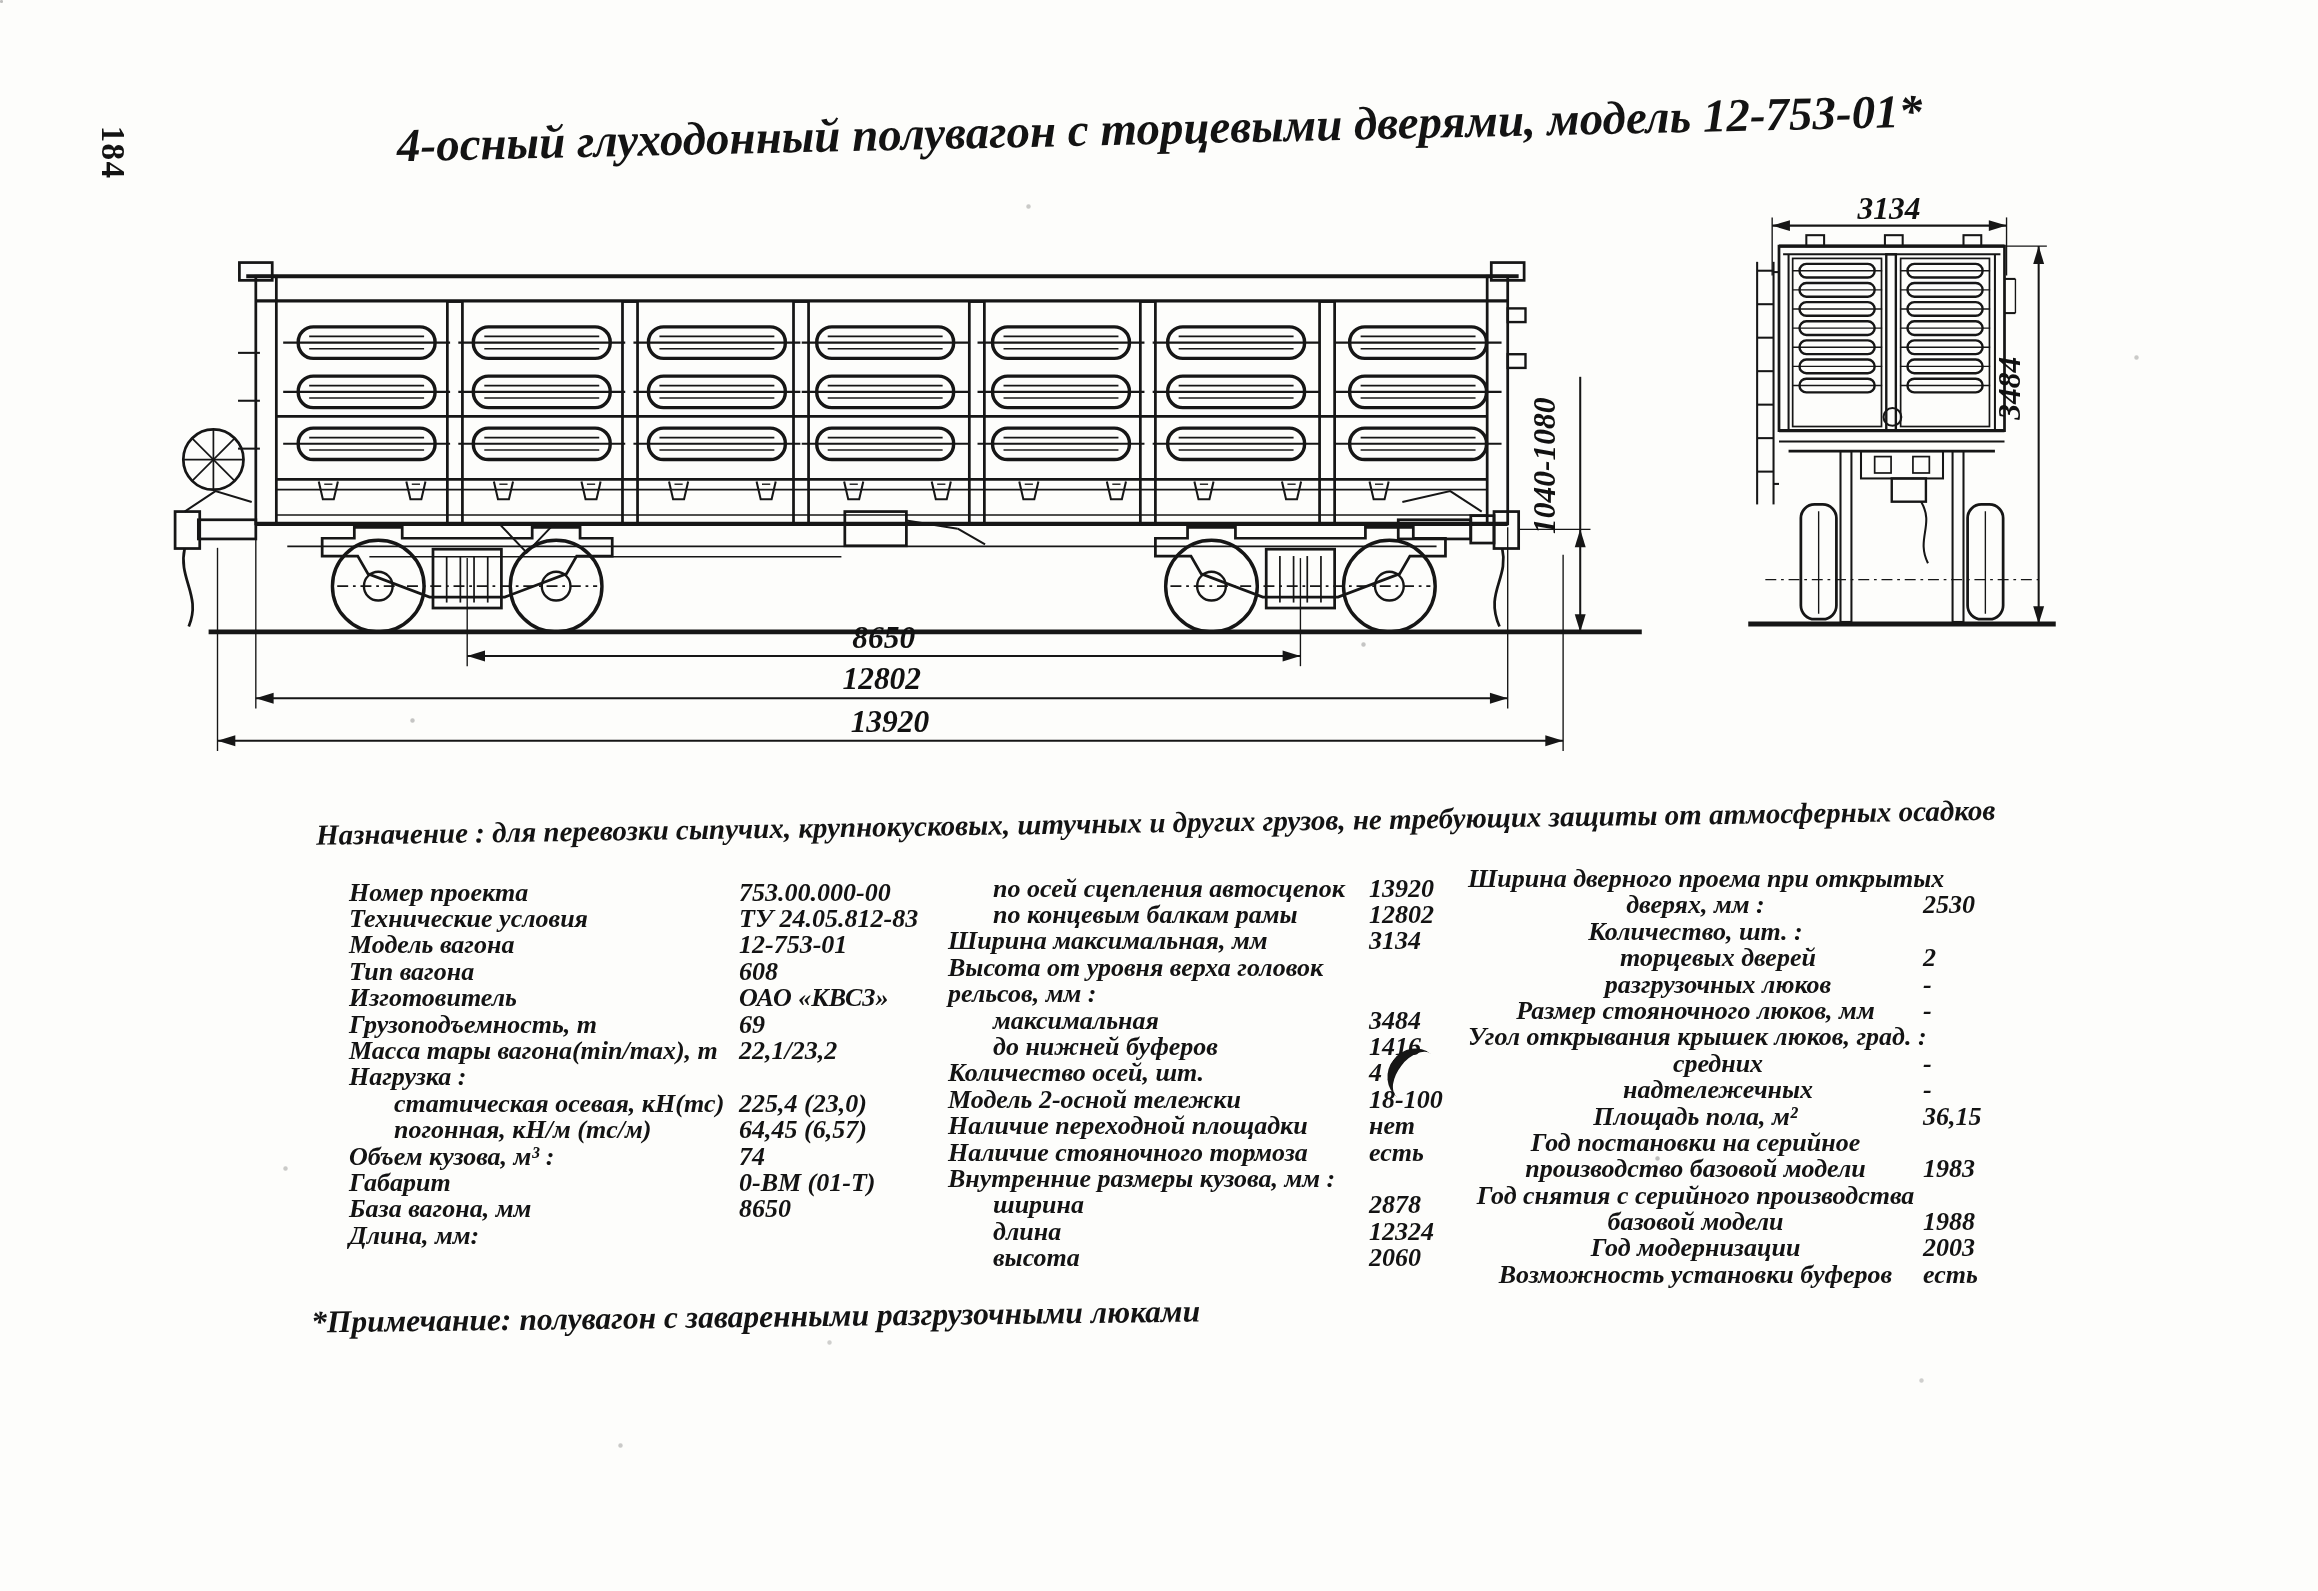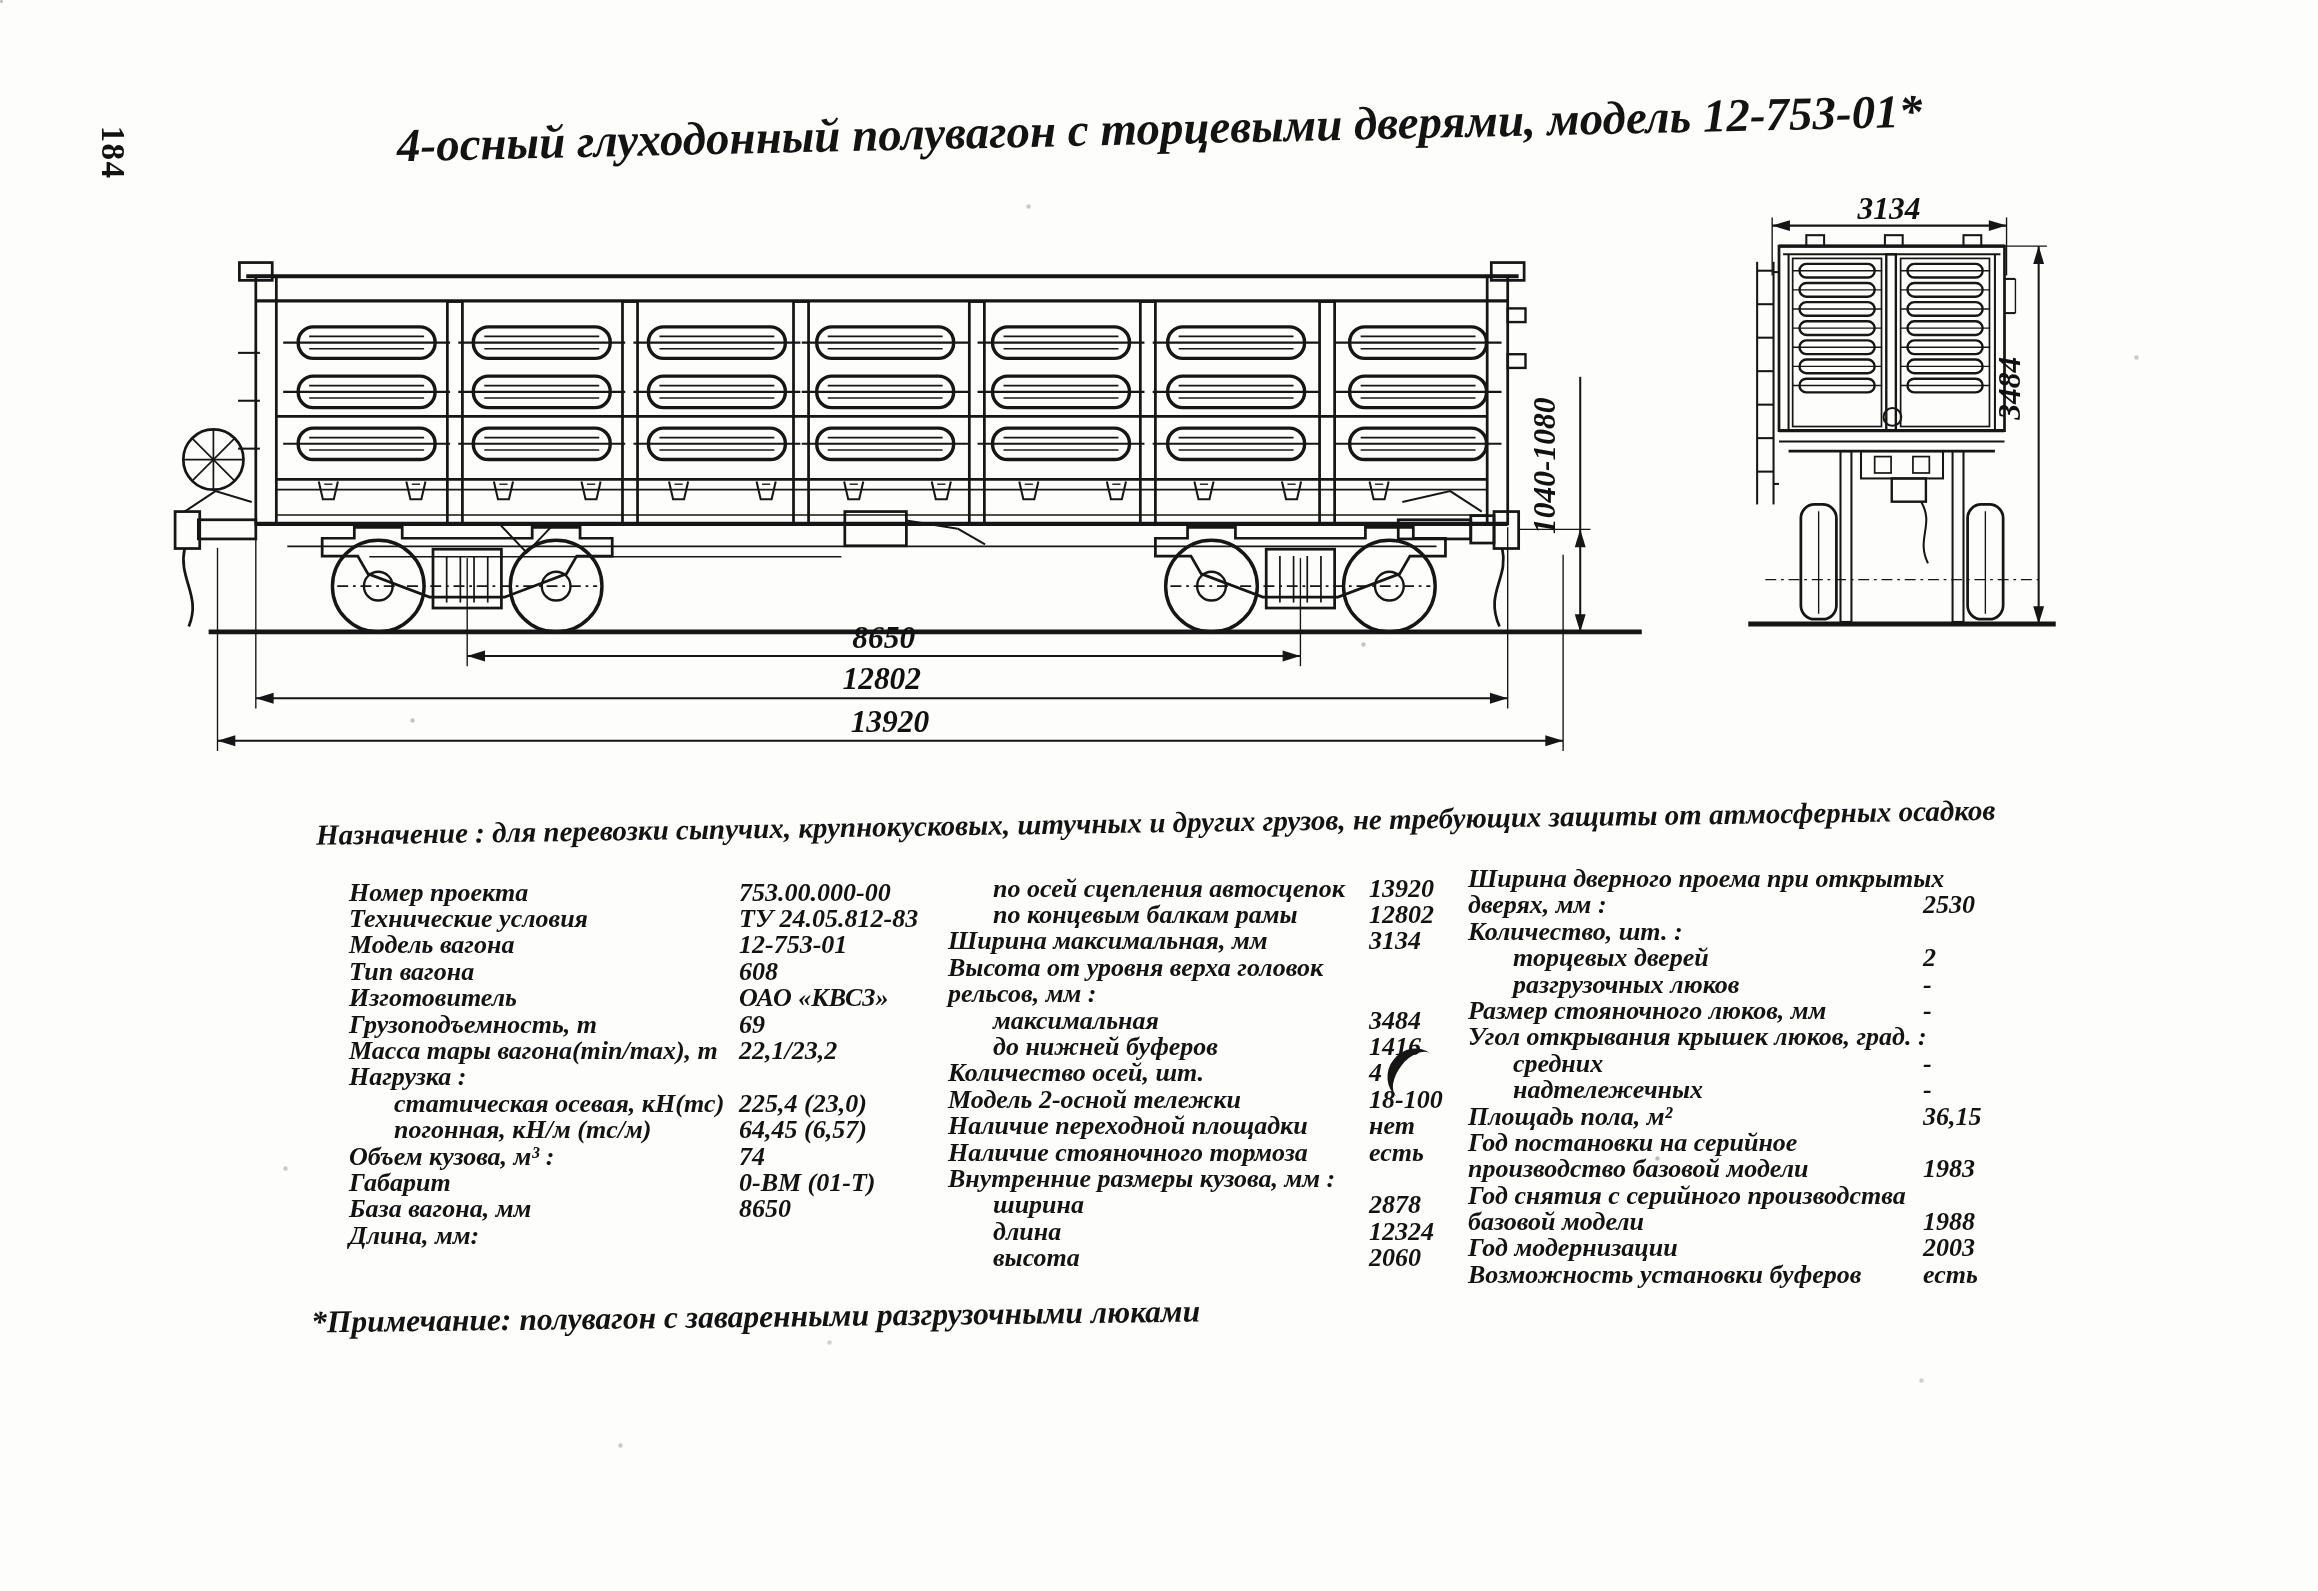--- a/index.html
+++ b/index.html
@@ -15,21 +15,21 @@
         transform:rotate(-0.7deg);white-space:nowrap;}
   svg{position:absolute;}
   svg .ln{stroke:#161616;fill:none;}
   svg .ar{fill:#161616;stroke:none;}
   svg text.dim{font-family:"Liberation Serif", serif;font-size:46px;font-weight:700;font-style:italic;
         fill:#111;stroke:none;}
   .specs{position:absolute;left:315px;top:864px;width:1725px;height:438px;margin-left:34px;}
   .spec-group{position:absolute;top:0;}
   #g1{left:0;top:13.7px;width:595px;}
   #g2{left:599px;top:9.6px;width:520px;}
-  #g3{left:1119px;top:0;width:602px;}
+  #g3{left:1119px;top:0;width:602px;text-align:center;}
   .spec-row{display:flex;height:26.4px;align-items:baseline;font-size:26px;font-weight:700;font-style:italic;}
   .spec-label{flex:0 0 auto;white-space:nowrap;overflow:visible;box-sizing:border-box;}
   #g1 .spec-label{width:390px;}
   #g2 .spec-label{width:421px;}
   #g3 .spec-label{width:455px;}
   .spec-label.indent{padding-left:45px;}
   .spec-value{white-space:nowrap;}
   .artifact{position:absolute;left:1388px;top:1048px;width:42px;height:55px;border-radius:50%;
         border-left:10.3px solid #161616;transform:rotate(38deg);}
   .specks{position:absolute;left:0;top:0;width:2.7px;height:2.7px;border-radius:50%;background:rgba(0,0,0,.25);

